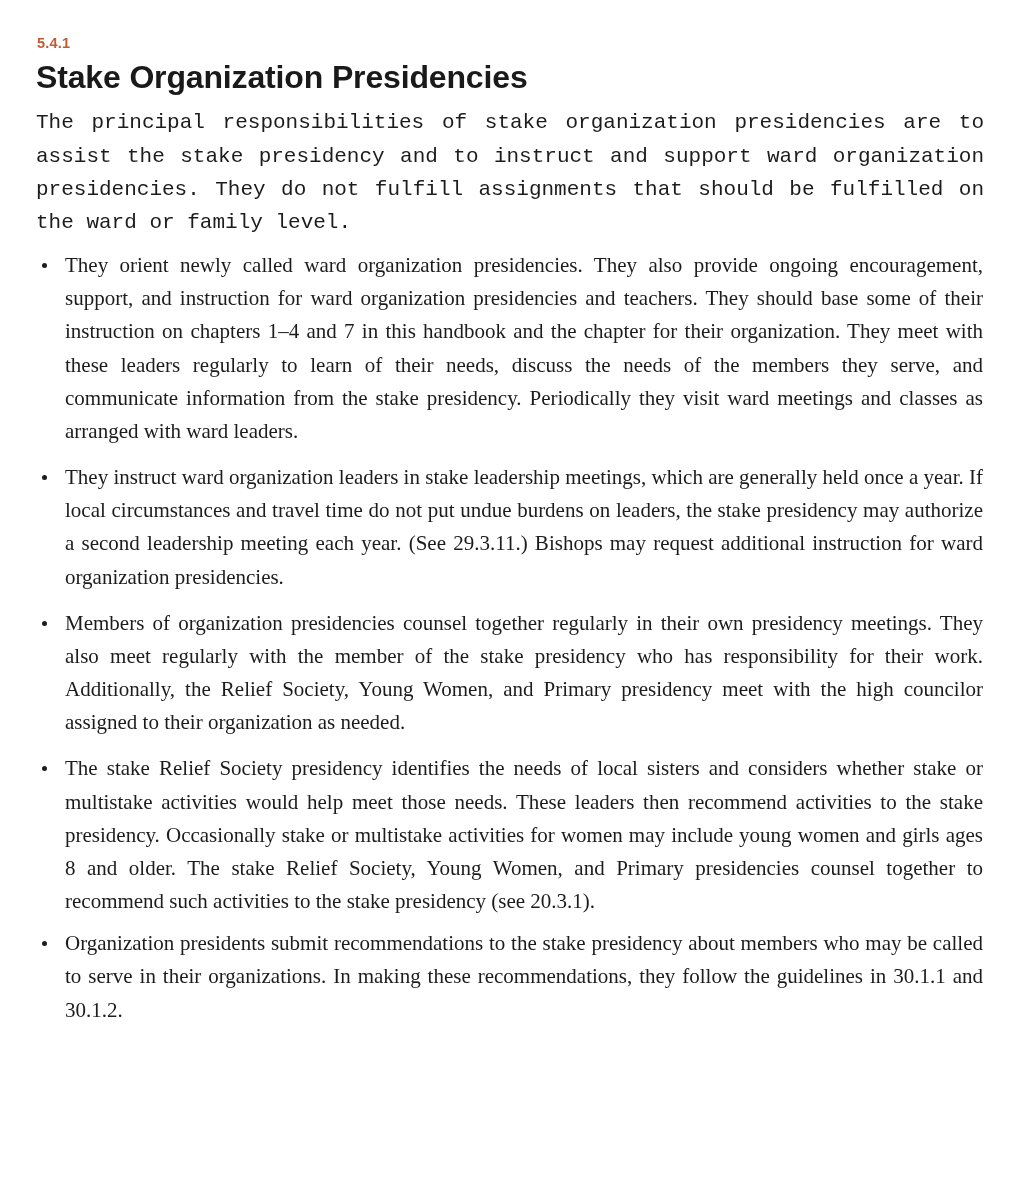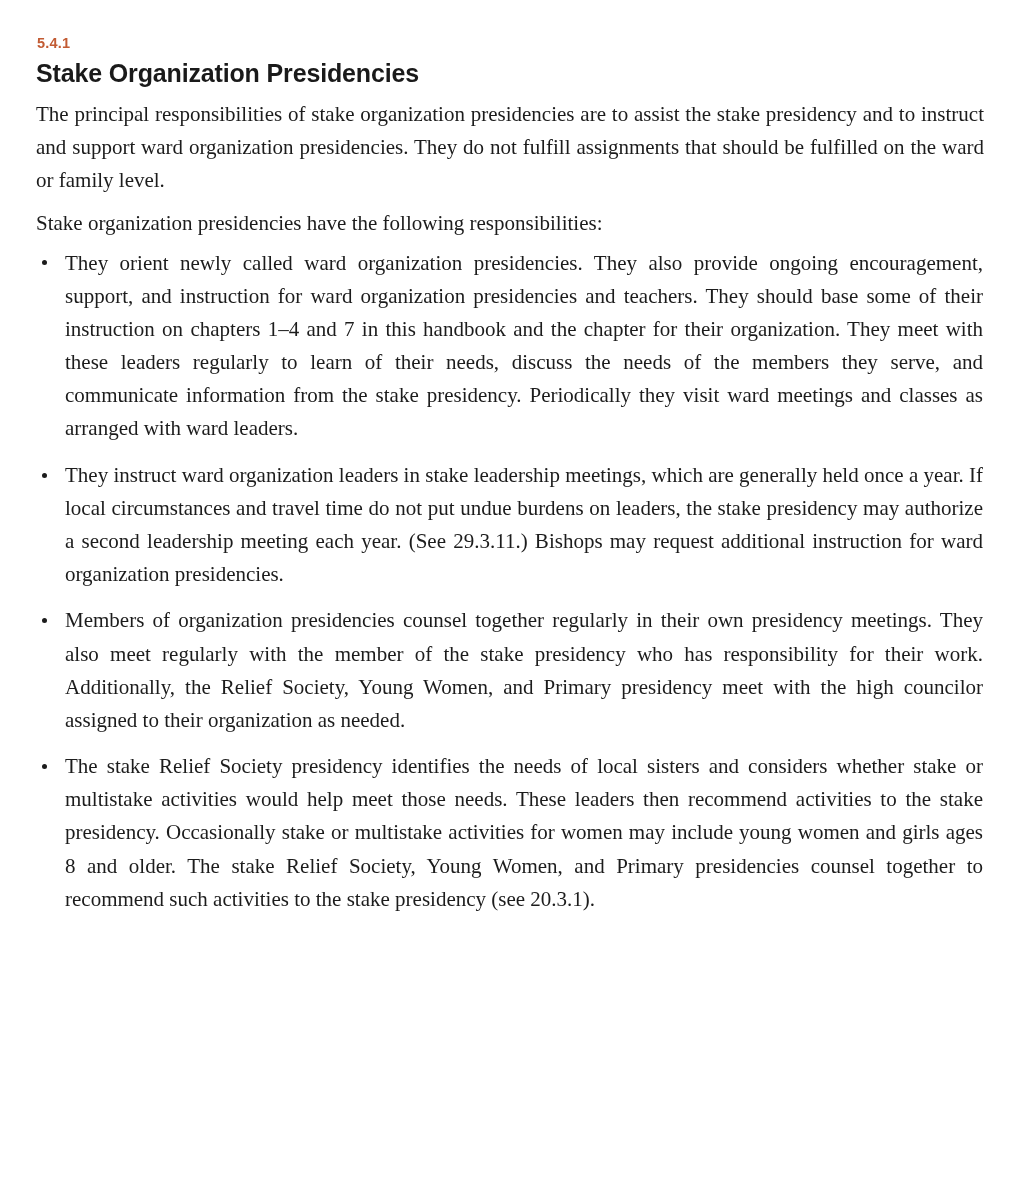--- a/index.html
+++ b/index.html
@@ -29,30 +29,30 @@
     font-size: 14.5px;
     font-weight: bold;
     letter-spacing: 0.2px;
     color: #c25b33;
     line-height: 1.1;
     margin: 0 0 6px 1px;
   }
 
   .page-title {
     font-family: "Liberation Sans", "DejaVu Sans", sans-serif;
-    font-size: 25px;
+    font-size: 32px;
     font-weight: bold;
     letter-spacing: -0.15px;
     color: #1a1a1a;
     line-height: 1.2;
     margin: 0 0 10px 0;
   }
 
   .body-text {
-    font-family: Liberation Serif, serif;
+    font-family: Liberation Mono, monospace;
     font-size: 21px;
     line-height: 1.58;
     color: #1c1c1c;
     text-align: justify;
     text-justify: inter-word;
     hyphens: auto;
     -webkit-hyphens: auto;
     margin: 0;
   }
 
@@ -107,21 +107,20 @@
 <body>
 
 <div class="page">
 
   <div class="section-number">5.4.1</div>
 
   <h1 class="page-title">Stake Organization Presidencies</h1>
 
   <p class="body-text intro-para">The principal responsibilities of stake organization presidencies are to assist the stake presidency and to instruct and support ward organization presidencies. They do not fulfill assignments that should be fulfilled on the ward or family level.</p>
 
-  <p class="body-text lead-in-para">Stake organization presidencies have the following responsibilities:</p>
 
   <ul class="bullet-list">
 
     <li class="bullet-item">
       <span class="bullet-marker"></span>
       <span class="bullet-text">They orient newly called ward organization presidencies. They also provide ongoing encouragement, support, and instruction for ward organization presidencies and teachers. They should base some of their instruction on chapters 1–4 and 7 in this handbook and the chapter for their organization. They meet with these leaders regularly to learn of their needs, discuss the needs of the members they serve, and communicate information from the stake presidency. Periodically they visit ward meetings and classes as arranged with ward leaders.</span>
     </li>
 
     <li class="bullet-item">
       <span class="bullet-marker"></span>
@@ -132,16 +131,20 @@
       <span class="bullet-marker"></span>
       <span class="bullet-text">Members of organization presidencies counsel together regularly in their own presidency meetings. They also meet regularly with the member of the stake presidency who has responsibility for their work. Additionally, the Relief Society, Young Women, and Primary presidency meet with the high councilor assigned to their organization as needed.</span>
     </li>
 
 
     <li class="bullet-item">
       <span class="bullet-marker"></span>
       <span class="bullet-text">The stake Relief Society presidency identifies the needs of local sisters and considers whether stake or multistake activities would help meet those needs. These leaders then recommend activities to the stake presidency. Occasionally stake or multistake activities for women may include young women and girls ages 8 and older. The stake Relief Society, Young Women, and Primary presidencies counsel together to recommend such activities to the stake presidency (see 20.3.1).</span>
     </li>
 
+    <li class="bullet-item tight">
+      <span class="bullet-marker"></span>
+      <span class="bullet-text">Organization presidents submit recommendations to the stake presidency about members who may be called to serve in their organizations. In making these recommendations, they follow the guidelines in 30.1.1 and 30.1.2.</span>
+    </li>
 
   </ul>
 
 </div>
 
 </body></html>

